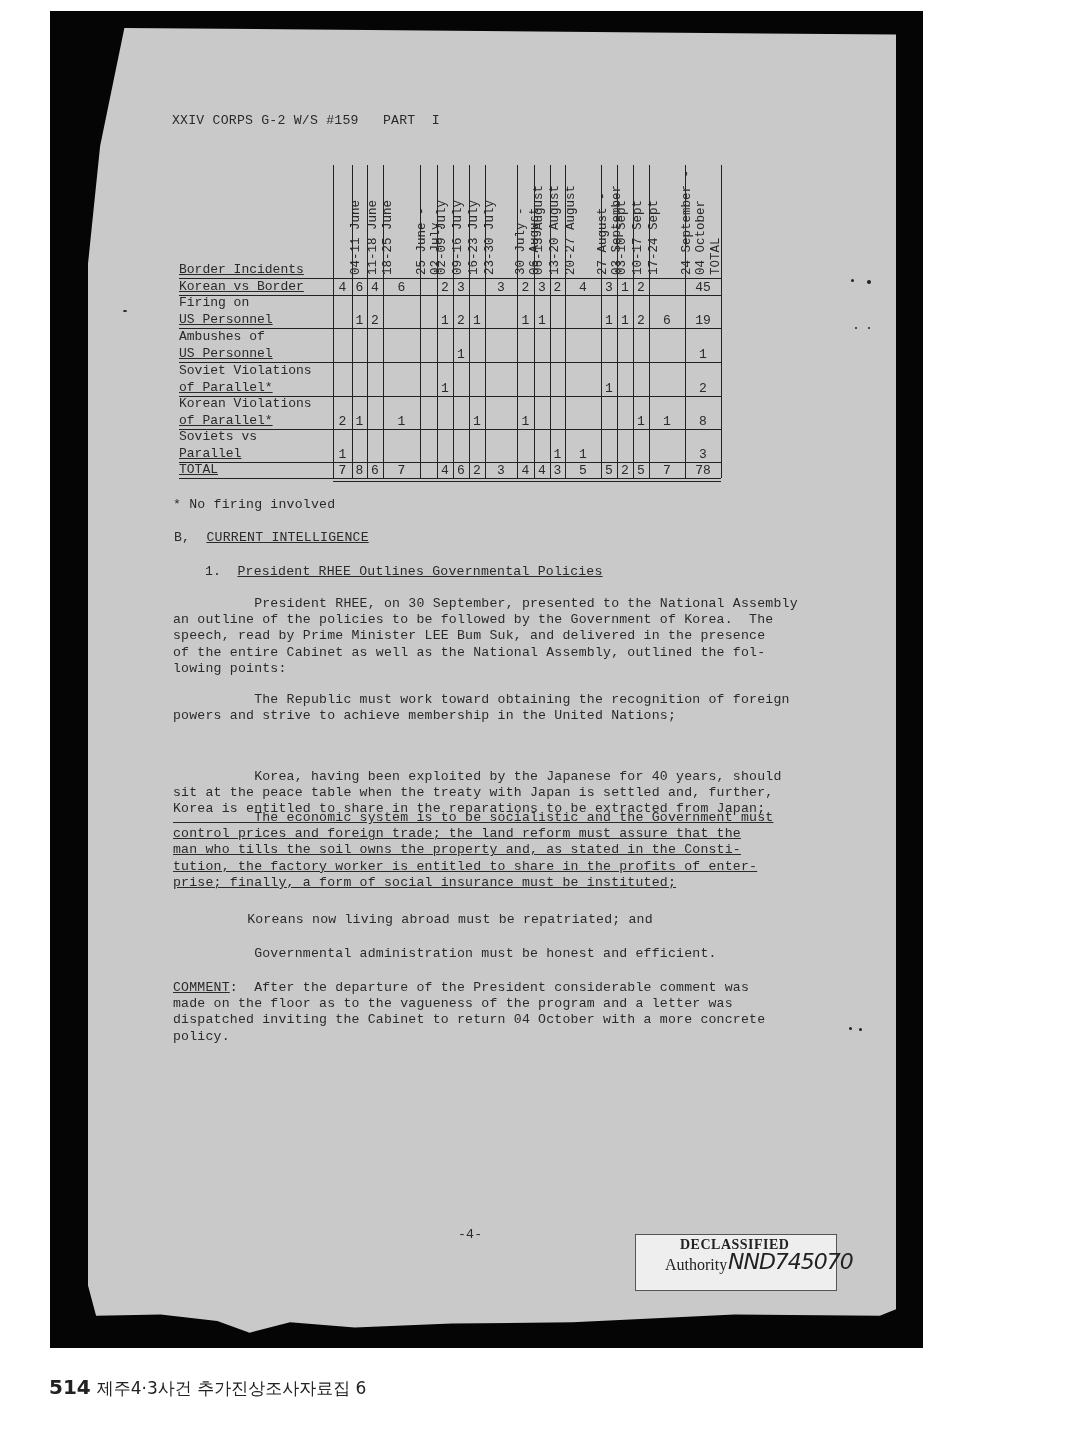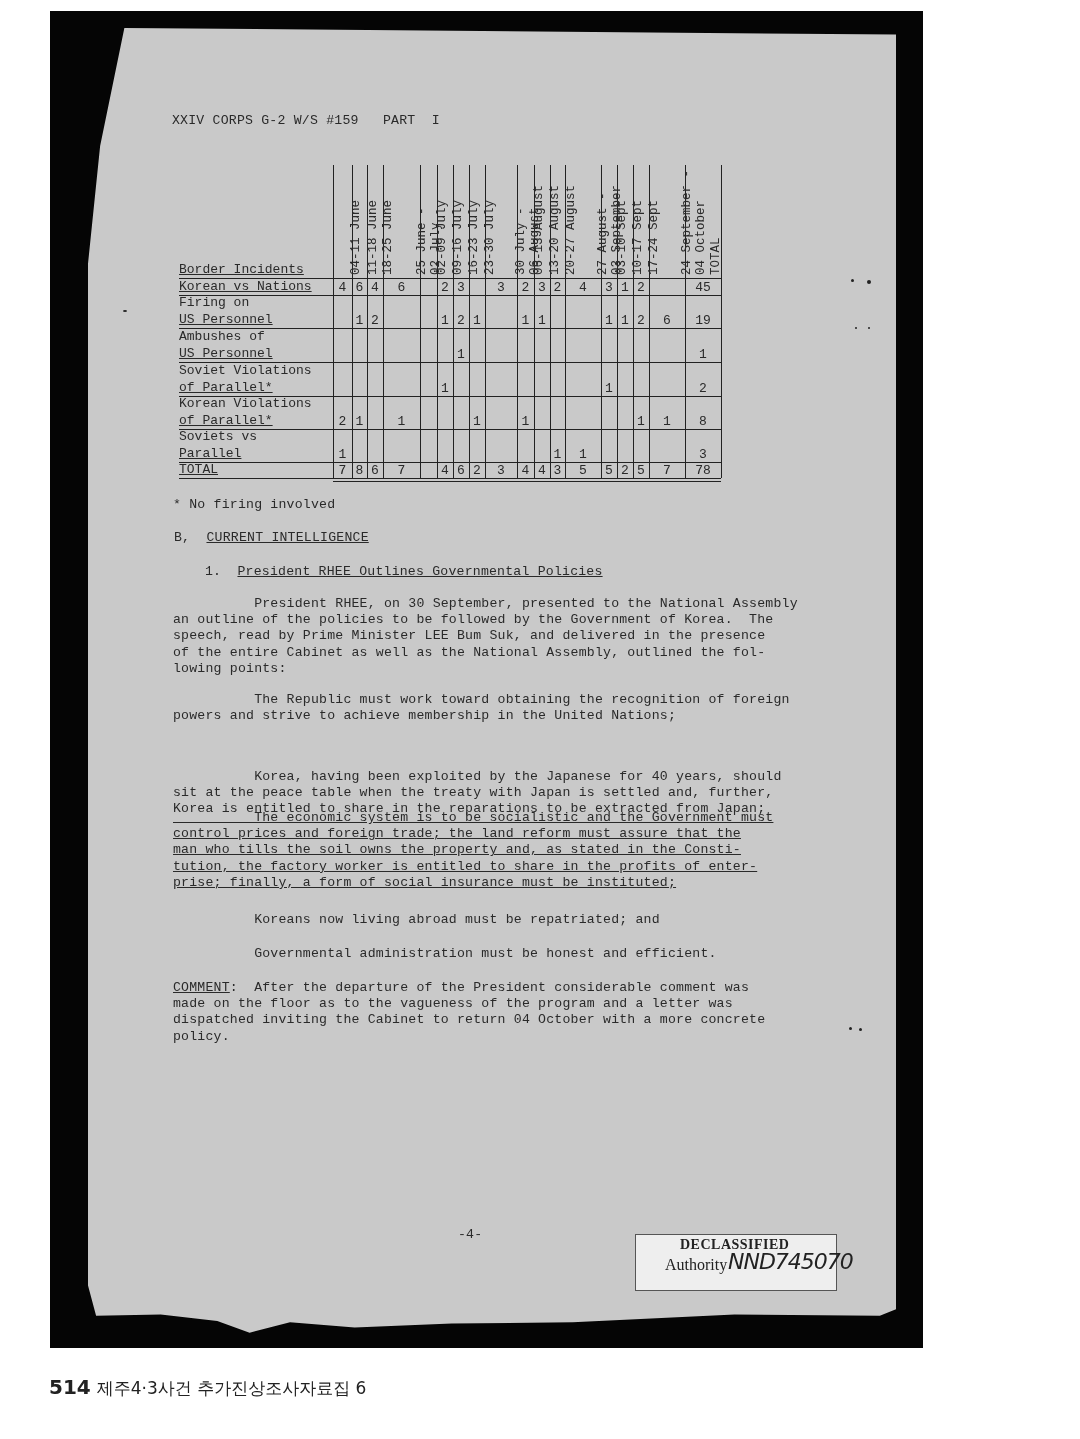--- a/index.html
+++ b/index.html
@@ -100,21 +100,21 @@
     <div class="hdr" style="left: 369px; top: 115px; width: 130px; bottom: auto; transform-origin: left top;">13-20 August</div>
     <div class="hdr" style="left: 384.5px; top: 115px; width: 130px; bottom: auto; transform-origin: left top;">20-27 August</div>
     <div class="hdr" style="left: 417px; top: 115px; width: 130px; bottom: auto; transform-origin: left top;">27 August -
 03 September</div>
     <div class="hdr" style="left: 436px; top: 115px; width: 130px; bottom: auto; transform-origin: left top;">03-10 Sept</div>
     <div class="hdr" style="left: 452px; top: 115px; width: 130px; bottom: auto; transform-origin: left top;">10-17 Sept</div>
     <div class="hdr" style="left: 468px; top: 115px; width: 130px; bottom: auto; transform-origin: left top;">17-24 Sept</div>
     <div class="hdr" style="left: 501px; top: 115px; width: 130px; bottom: auto; transform-origin: left top;">24 September -
 04 October</div>
     <div class="hdr" style="left: 530px; top: 115px; width: 130px; bottom: auto; transform-origin: left top;">TOTAL</div>
-    <div class="rowlabel" style="top: 118.5px;"><div style="text-decoration: underline;">Korean vs Nations</div></div>
+    <div class="rowlabel" style="top: 118.5px;"><div style="text-decoration: underline;">Korean vs Border</div></div>
     <div class="cell" style="left: 154px; width: 19px; top: 120px;">4</div>
     <div class="cell" style="left: 173px; width: 15px; top: 120px;">6</div>
     <div class="cell" style="left: 188px; width: 16px; top: 120px;">4</div>
     <div class="cell" style="left: 204px; width: 37px; top: 120px;">6</div>
     <div class="cell" style="left: 258px; width: 16px; top: 120px;">2</div>
     <div class="cell" style="left: 274px; width: 16px; top: 120px;">3</div>
     <div class="cell" style="left: 306px; width: 32px; top: 120px;">3</div>
     <div class="cell" style="left: 338px; width: 17px; top: 120px;">2</div>
     <div class="cell" style="left: 355px; width: 16px; top: 120px;">3</div>
     <div class="cell" style="left: 371px; width: 15px; top: 120px;">2</div>
@@ -192,21 +192,21 @@
     <div class="txt" style="left: 173px; top: 692px;">          The Republic must work toward obtaining the recognition of foreign
 powers and strive to achieve membership in the United Nations;</div>
     <div class="txt" style="left: 173px; top: 742px; margin-top: 27px;">          Korea, having been exploited by the Japanese for 40 years, should
 sit at the peace table when the treaty with Japan is settled and, further,
 Korea is entitled to share in the reparations to be extracted from Japan;</div>
     <div class="txt" style="left: 173px; top: 810px; text-decoration: underline;">          The economic system is to be socialistic and the Government must
 control prices and foreign trade; the land reform must assure that the
 man who tills the soil owns the property and, as stated in the Consti-
 tution, the factory worker is entitled to share in the profits of enter-
 prise; finally, a form of social insurance must be instituted;</div>
-    <div class="txt" style="left: 173px; top: 912px;">          Koreans now living abroad must be repatriated; and</div>
+    <div class="txt" style="left: 166px; top: 912px;">          Koreans now living abroad must be repatriated; and</div>
     <div class="txt" style="left: 173px; top: 946px;">          Governmental administration must be honest and efficient.</div>
   </div>
 
 <div class="txt" id="comment" style="left:173px;top:980px;"><span class="ul">COMMENT</span><span>:  After the departure of the President considerable comment was
 made on the floor as to the vagueness of the program and a letter was
 dispatched inviting the Cabinet to return 04 October with a more concrete
 policy.</span></div>
 
 <div class="txt" style="left:458px;top:1227px;">-4-</div>
 

